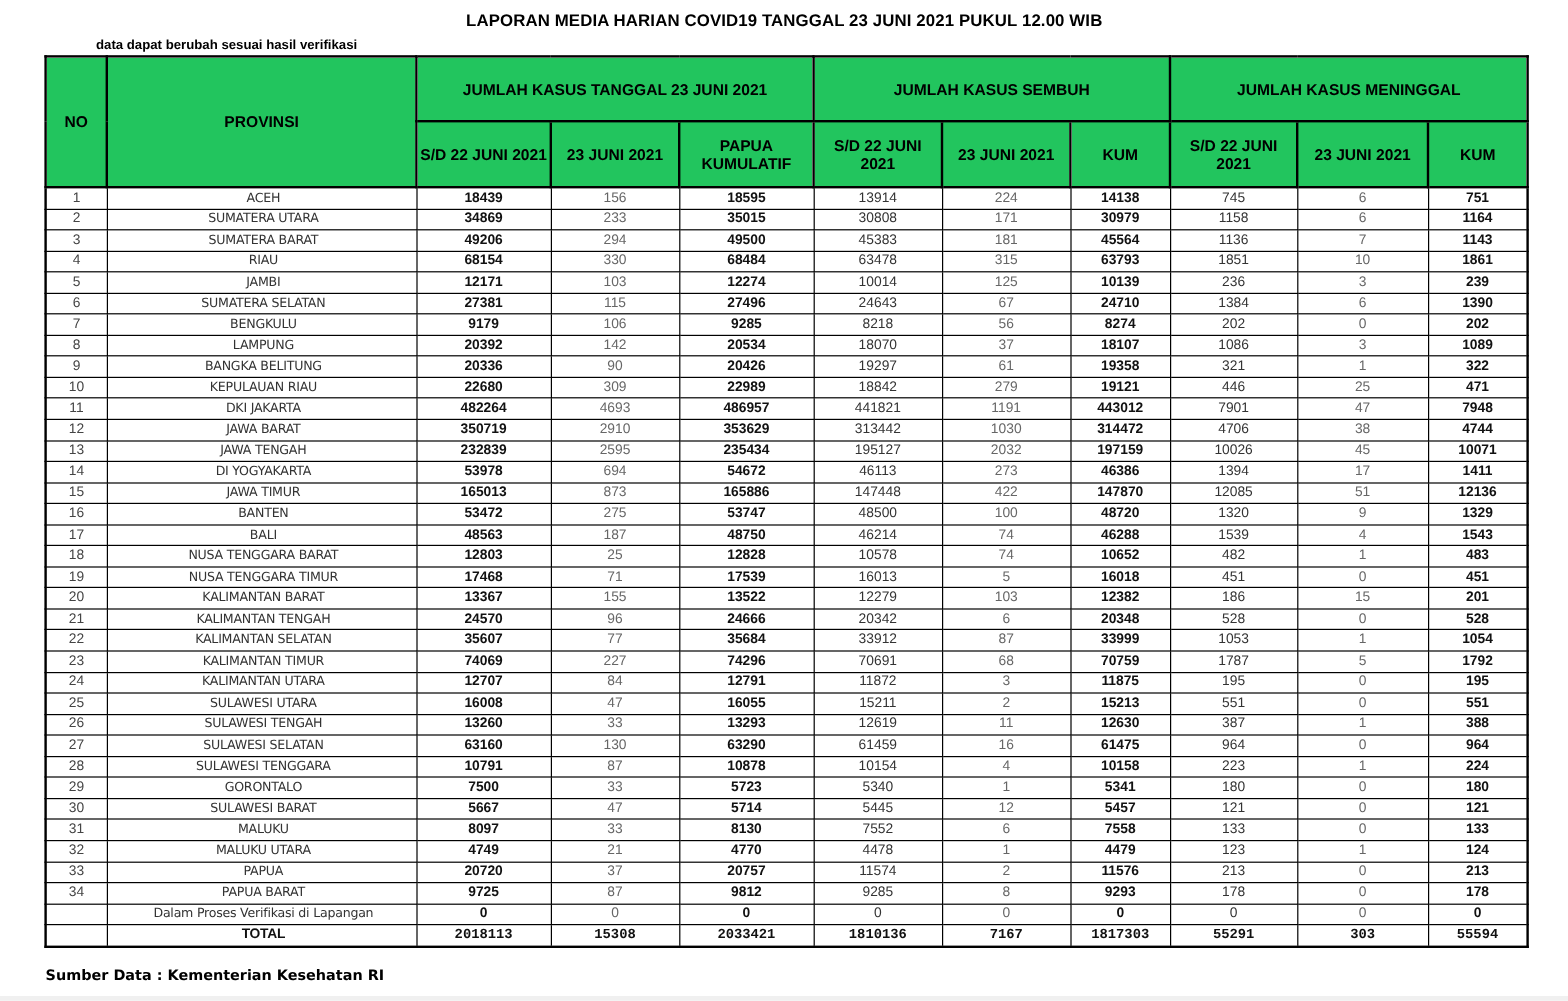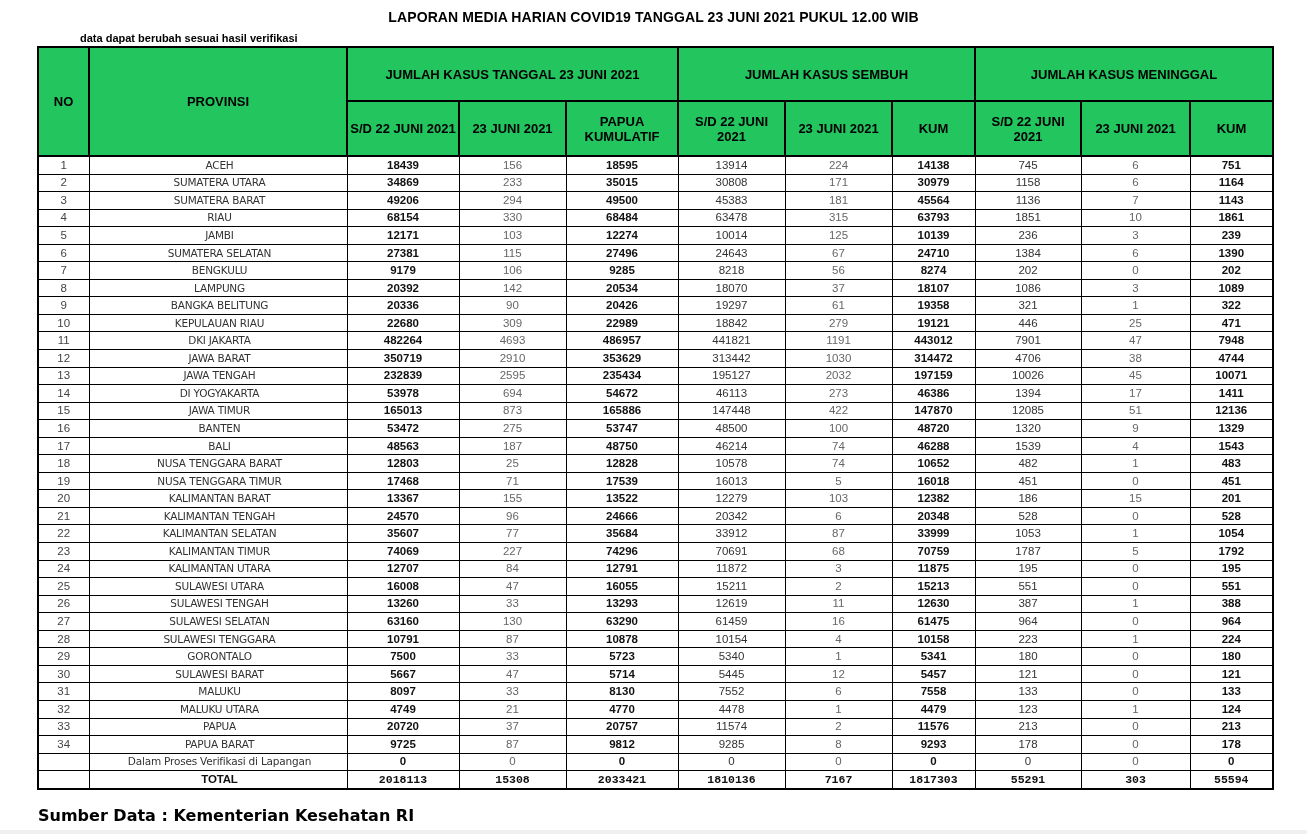--- a/index.html
+++ b/index.html
@@ -15,21 +15,21 @@
   table.report tbody td { height: 16.55px; font-size: 11.5px; line-height: 15px; text-align: center; }
   td.no { color: #444; }
   td.prov { text-align: center; padding-left: 3px !important; color: #333; font-family: "DejaVu Sans", sans-serif; font-size: 10.5px !important; letter-spacing: -0.2px; }
   td.b { font-weight: bold; color: #111; }
   td.n { color: #333; }
   td.g { color: #666; }
   td.sep-l { border-left: 2px solid #000; }
   tr.total td { font-weight: bold; color: #111; font-family: Liberation Mono, monospace; }
   tr.total td.prov { font-family: "Liberation Sans", sans-serif; font-weight: bold; color: #111; font-size: 11.5px !important; }
   tbody tr td { border-top: 1.5px solid #000; }
-  .source { position: absolute; left: 38px; top: 806px; font-weight: bold; font-size: 16px; font-family: "DejaVu Sans", sans-serif; }
+  .source { position: absolute; left: 38px; top: 806px; font-weight: bold; font-size: 12px; font-family: "DejaVu Sans", sans-serif; }
   .footer-bar { position: absolute; left: 0; top: 830px; width: 1307px; height: 4px; background: #f0f0f0; }
 </style>
 </head>
 <body>
 
 <div class="title">LAPORAN MEDIA HARIAN COVID19 TANGGAL 23 JUNI 2021 PUKUL 12.00 WIB</div>
 <div class="note">data dapat berubah sesuai hasil verifikasi</div>
 
 <table class="report">
   <colgroup>

